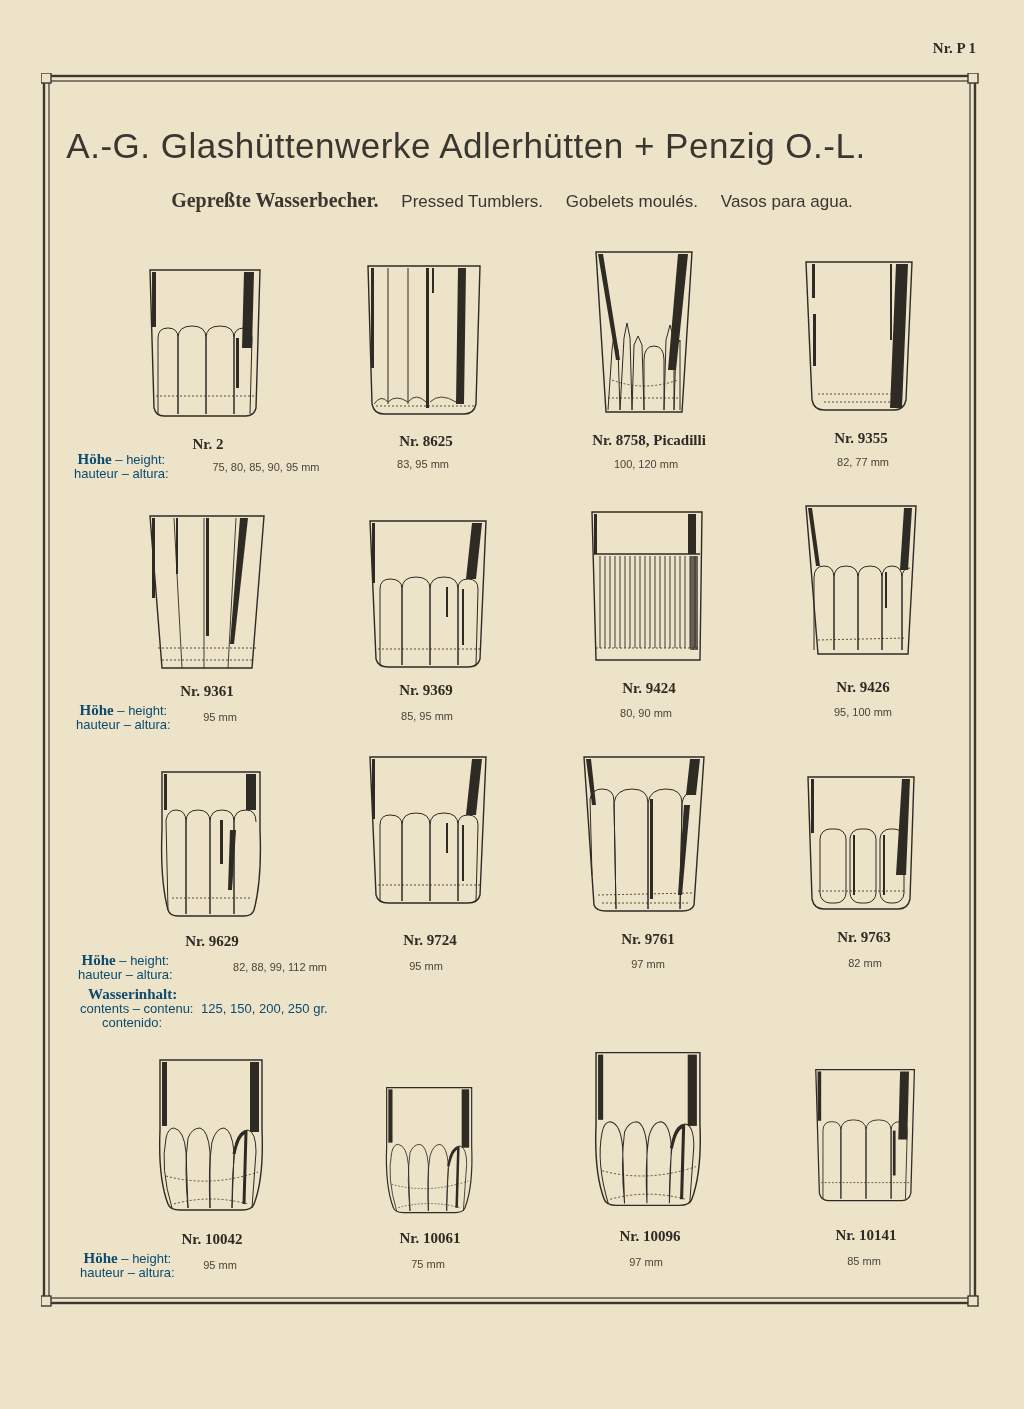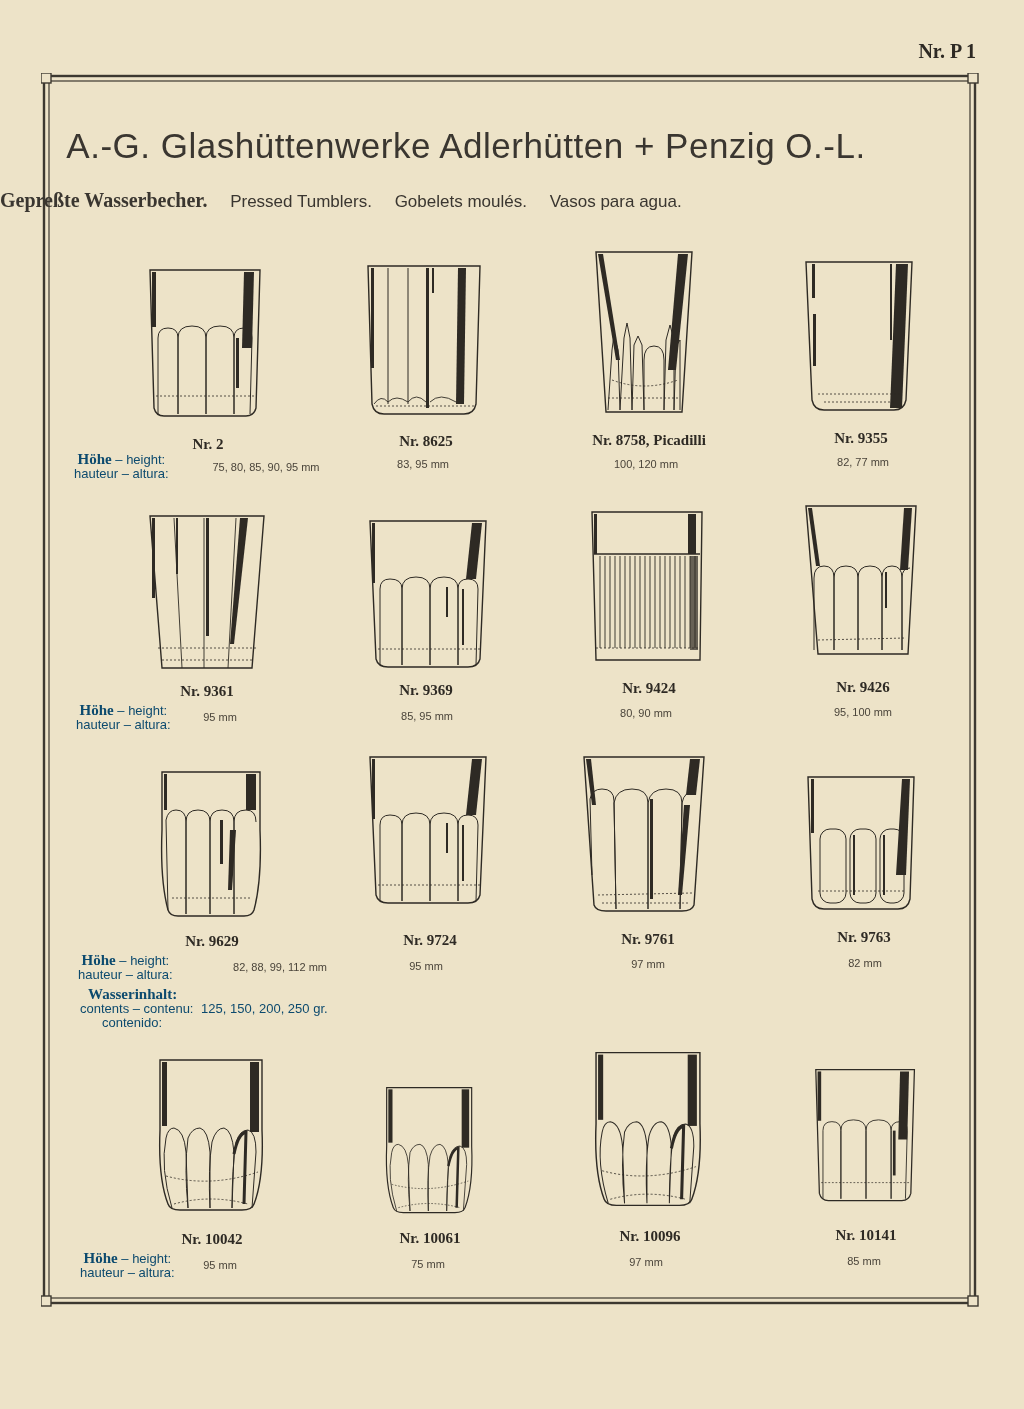--- a/index.html
+++ b/index.html
@@ -1,24 +1,24 @@
 <!DOCTYPE html>
 <html><head>
 <meta charset="utf-8">
 <style>
   html,body{margin:0;padding:0;}
   body{width:1024px;height:1409px;background:#ede3c8;position:relative;overflow:hidden;
        font-family:"DejaVu Serif","Liberation Serif",serif;color:#2e2a24;}
-  .page-num{position:absolute;top:40px;right:48px;font-size:20px;font-weight:bold;
+  .page-num{position:absolute;top:40px;right:48px;font-size:15px;font-weight:bold;
             font-family:"Liberation Serif",serif;color:#2e2a24;}
   .frame{position:absolute;left:41px;top:73px;width:937px;height:1233px;}
   .frame svg{position:absolute;left:0;top:0;}
   .title{position:absolute;left:0;width:932px;top:126px;text-align:center;font-size:35px;
          font-family:"Liberation Sans",sans-serif;font-weight:300;letter-spacing:0.5px;color:#3a3630;}
-  .subtitle{position:absolute;left:0;width:1024px;top:189px;text-align:left;font-size:19px;
+  .subtitle{position:absolute;left:0;width:1024px;top:189px;text-align:center;font-size:19px;
             font-family:"Liberation Serif",serif;color:#3a3630;}
   .subtitle .de{font-weight:bold;font-size:20px;}
   .subtitle .sp{margin-left:18px;font-family:"Liberation Sans",sans-serif;font-size:17px;font-weight:300;}
   .nr{position:absolute;font-family:"Liberation Serif",serif;font-weight:bold;font-size:15px;
       white-space:nowrap;transform:translateX(-50%);}
   .val{position:absolute;font-family:"Liberation Sans",sans-serif;font-size:11px;color:#4a443a;
        white-space:nowrap;transform:translateX(-50%);}
   .lbl{position:absolute;font-family:"Liberation Sans",sans-serif;font-size:13px;line-height:14px;
        text-align:center;color:#0c4a6e;white-space:nowrap;}
   .lbl b{font-family:"Liberation Serif",serif;font-size:15px;}

